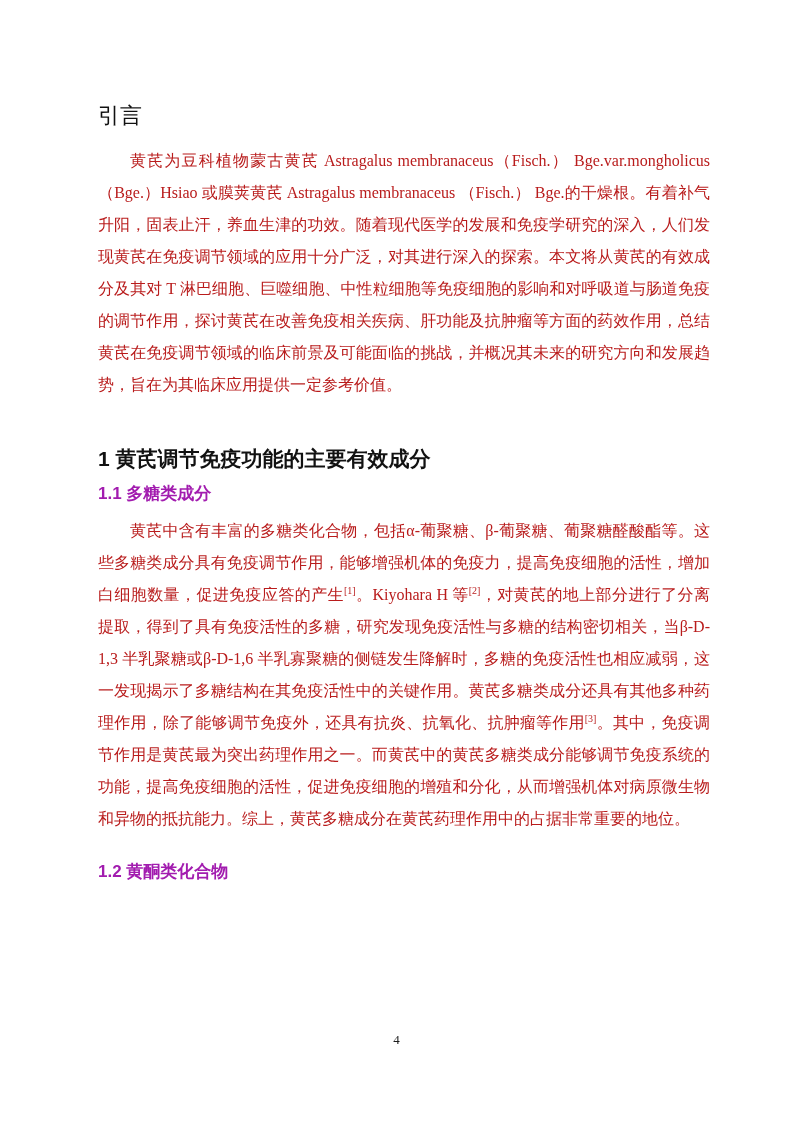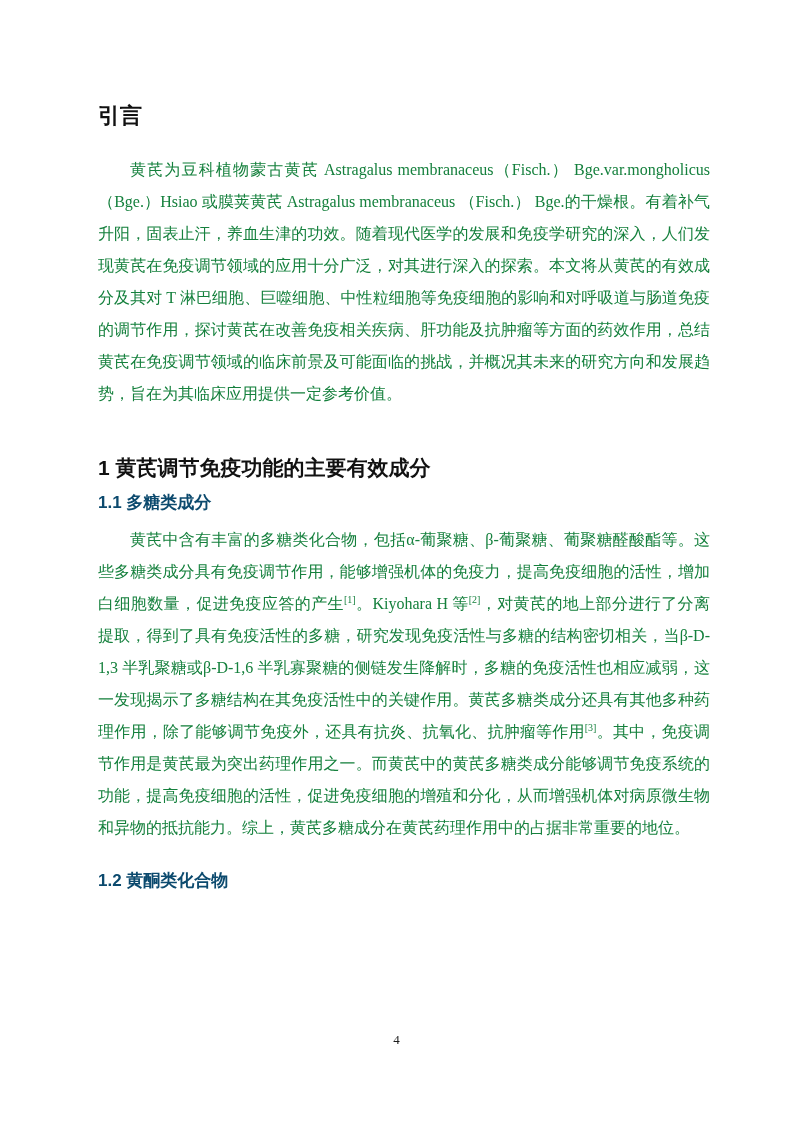--- a/index.html
+++ b/index.html
@@ -15,53 +15,53 @@
   }
   .page {
     position: absolute;
     top: 0; left: 0; right: 0; bottom: 0;
     padding: 103px 83px 0 98px;
     box-sizing: border-box;
     color: #1c1c1c;
   }
   h1.doc-title {
     font-family: "Liberation Sans", "DejaVu Sans", sans-serif;
-    font-weight: bold;
+    font-weight: normal;
     font-size: 22px;
     line-height: 26px;
-    margin: 0 0 25px 0;
+    margin: 0 0 16px 0;
     color: #111;
   }
   h2.section-title {
     font-family: "Liberation Sans", "DejaVu Sans", sans-serif;
     font-weight: bold;
     font-size: 21px;
     line-height: 28px;
     margin: 44px 0 8px 0;
     color: #111;
   }
   h3.subsection-title {
     font-family: "Liberation Sans", "DejaVu Sans", sans-serif;
     font-weight: bold;
     font-size: 17px;
     line-height: 22px;
     margin: 10px 0 10px 0;
-    color: #0c4a6e;
+    color: #a21caf;
   }
   h3.subsection-title.second {
     margin-top: 26px;
   }
   p.body-text {
     font-family: "Liberation Serif", "DejaVu Serif", serif;
     font-size: 16px;
     line-height: 32px;
     text-align: justify;
     text-indent: 32px;
     margin: 0;
-    color: #15803d;
+    color: #b91c1c;
   }
   p.body-text sup {
     font-size: 10px;
     line-height: 0;
     vertical-align: super;
   }
   .page-number {
     position: absolute;
     top: 1032px;
     left: 0;

